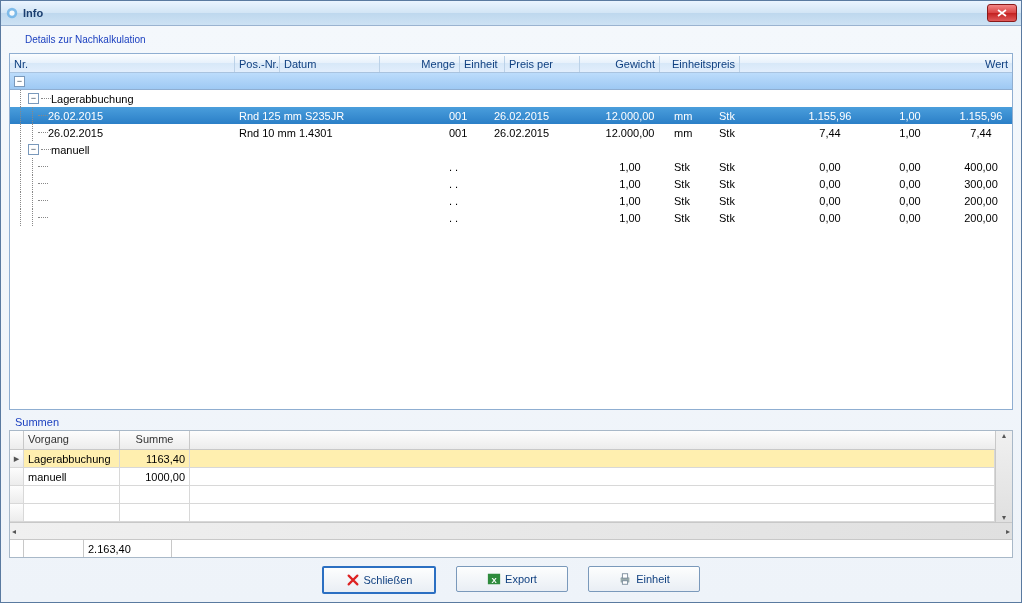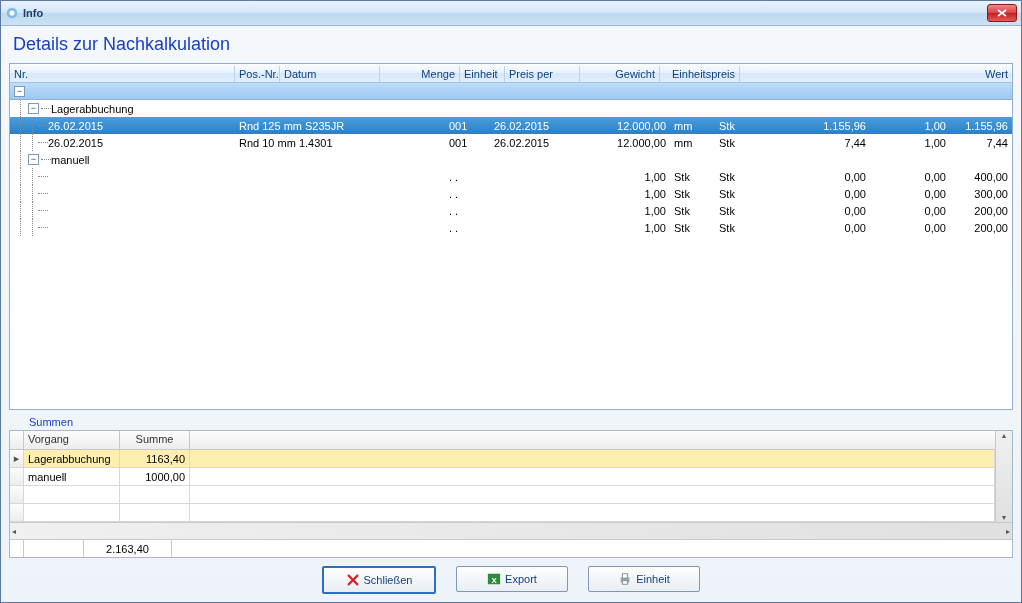--- a/index.html
+++ b/index.html
@@ -3,51 +3,51 @@
 <meta charset="utf-8">
 <style>
 html,body{margin:0;padding:0;font-family:Tahoma,Arial,sans-serif;font-size:11px;color:#000;background:#fff}
 .window{width:1022px;height:603px;border:1px solid #5a7aa0;box-sizing:border-box;display:flex;flex-direction:column;background:#86efac;box-shadow:0 0 4px rgba(0,0,0,0.3)}
 .titlebar{height:24px;background:linear-gradient(to bottom,#eaf4ff 0%,#d2e5f5 50%,#bed8ee 51%,#cde2f4 100%);display:flex;align-items:center;padding:0 4px;border-bottom:1px solid #9ab3d0}
 .title-icon{width:14px;height:14px;margin-right:4px;opacity:.85}
 .title-text{color:#1a3e6f;font-weight:bold}
 .title-spacer{flex:1}
 .close-btn{width:28px;height:16px;background:linear-gradient(to bottom,#f28686 0%,#d94343 49%,#c21f1f 50%,#e05a5a 100%);border:1px solid #8a1a1a;border-radius:3px;display:flex;align-items:center;justify-content:center;color:#fff;font-weight:bold;font-size:9px;cursor:pointer}
 .content{flex:1;display:flex;flex-direction:column;padding:6px 8px 8px 8px;background:linear-gradient(to bottom,#f4f8fc,#eef3f9);box-sizing:border-box}
-.subtitle{color:#1a3fbf;font-size:18px;margin:2px 0 8px 4px}
+.subtitle{color:#1a3fbf;font-size:10px;margin:2px 0 8px 16px}
 .grid-panel{flex:1;border:1px solid #8faed1;background:#fff;display:flex;flex-direction:column;overflow:hidden}
 .grid-header{display:flex;background:linear-gradient(to bottom,#fbfdff 0%,#e7f1fb 50%,#d7e8f8 51%,#e2eefc 100%);border-bottom:1px solid #a9c3df;height:18px;align-items:flex-end}
 .gh{border-right:1px solid #bcd2e8;padding:2px 4px;color:#104080;display:flex;align-items:center;box-sizing:border-box;overflow:hidden;white-space:nowrap}
 .gh.r{justify-content:flex-end}
 .band{height:16px;background:linear-gradient(to bottom,#bcdcfb 0%,#9ec9f3 100%);border-bottom:1px solid #8faed1;display:flex;align-items:center;padding-left:4px}
 .band .exp{width:9px;height:9px;border:1px solid #7a99bb;background:#fff;display:flex;align-items:center;justify-content:center;font-size:9px;line-height:1;color:#345;margin-right:2px;cursor:pointer}
 .rows{flex:1;overflow:auto;background:#fff}
 .row{display:flex;height:17px;align-items:center;border-bottom:0 solid transparent}
 .row.selected{background:linear-gradient(to bottom,#4a9edc,#2b7fc7);color:#fff}
 .cell{padding:0 4px;box-sizing:border-box;overflow:hidden;white-space:nowrap}
-.cell.r{text-align:right}
+.cell.r{text-align:center}
 .tree-cell{display:flex;align-items:center;height:100%}
 .tree-lines{display:flex;align-items:center;height:100%}
 .vline{width:12px;height:100%;position:relative}
 .vline::before{content:"";position:absolute;left:50%;top:0;bottom:0;border-left:1px dotted #888}
 .hline{width:10px;height:0;border-top:1px dotted #888}
 .exp-node{width:9px;height:9px;border:1px solid #7a99bb;background:#fff;display:flex;align-items:center;justify-content:center;font-size:9px;line-height:1;color:#345;margin:0 2px;cursor:pointer}
 
 .c-nr{width:225px}
 .c-text{width:210px}
 .c-pos{width:45px}
 .c-datum{width:100px}
 .c-menge{width:80px}
 .c-einheit{width:45px}
 .c-preisper{width:75px}
 .c-gewicht{width:80px}
 .c-ep{width:80px}
 .c-wert{width:68px}
 
-.summen-label{color:#1a3fbf;margin:6px 0 0 20px}
+.summen-label{color:#1a3fbf;margin:6px 0 0 6px}
 .summen-panel{border:1px solid #a8b8c8;background:#fff;display:flex;flex-direction:column;margin-top:2px}
 .summen-body{display:flex}
 .summen-left{flex:1;display:flex;flex-direction:column}
 .summen-header{display:flex;background:linear-gradient(to bottom,#fdfdfd,#ececec);border-bottom:1px solid #c8c8c8;height:18px}
 .sh{border-right:1px solid #c8c8c8;padding:2px 4px;box-sizing:border-box;text-align:left;color:#333}
 .sh-handle{width:14px}
 .sh-vorgang{width:96px}
 .sh-summe{width:70px}
 .srow{display:flex;height:17px;align-items:center;border-bottom:1px solid #d8d8d8}
 .srow.hl{background:#ffefaf}
@@ -281,21 +281,21 @@
             <span>▾</span>
           </div>
       </div>
       <div class="hscroll">
           <span>◂</span>
           <span>▸</span>
         </div>
       <div class="total-bar">
         <div class="tcell" style="width:14px"></div>
         <div class="tcell" style="width:60px"></div>
-        <div class="tcell" style="width:88px;justify-content:center;color:#000">
+        <div class="tcell" style="width:88px;justify-content:flex-start;color:#000">
           <span>2.163,40</span>
         </div>
       </div>
     </div>
 
     <div class="buttons">
       <div class="btn primary">
         <svg class="icon" viewBox="0 0 16 16">
             <path d="M3 3 L13 13 M13 3 L3 13" stroke="#d22" stroke-width="2.5" stroke-linecap="round"></path>
           </svg>

